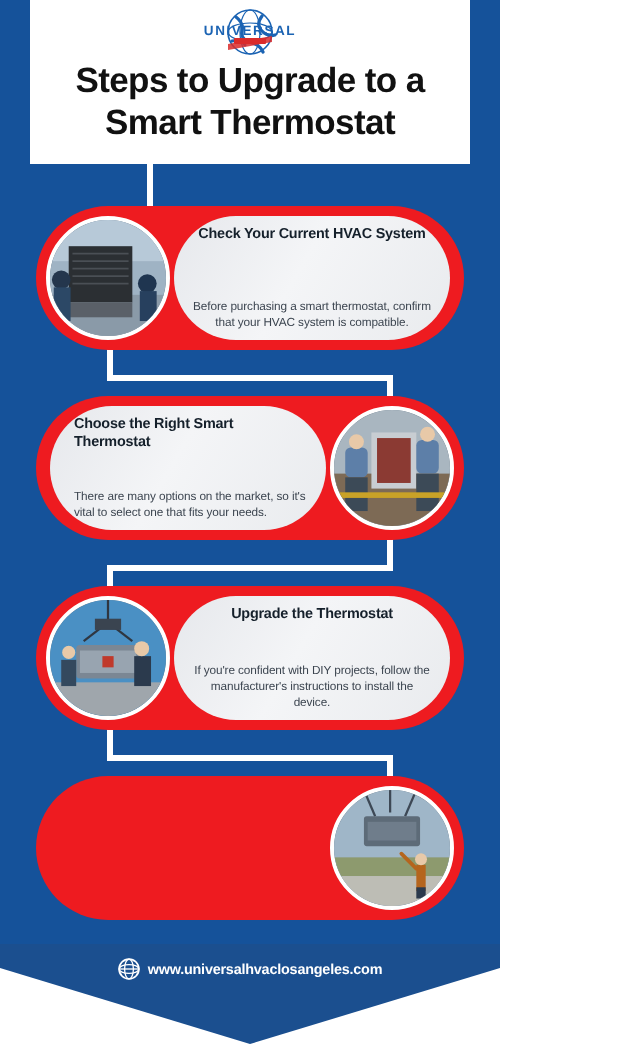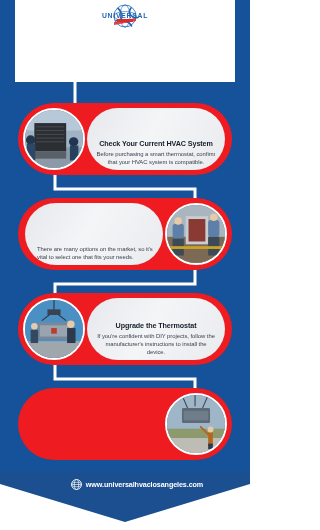--- a/index.html
+++ b/index.html
@@ -94,21 +94,21 @@
 
   .step-bubble {
     flex: 1;
     height: 62px;
     background: #eef0f2;
     border-radius: 31px;
     margin: 0 2px;
     display: flex;
     flex-direction: column;
     align-items: center;
-    justify-content: flex-end;
+    justify-content: space-between;
     box-sizing: border-box;
     padding: 4px 9px;
     background-image: linear-gradient(120deg, #e6e8ec 0%, #f4f5f7 45%, #e9ebee 100%);
   }
   .step-title {
     font-size: 7.2px;
     line-height: 9px;
     font-weight: bold;
     color: #15202b;
     text-align: center;
@@ -144,21 +144,20 @@
   }
   .footer-inner {
     position: absolute;
     left: 0;
     top: 7px;
     width: 250px;
     display: flex;
     align-items: center;
     justify-content: center;
     gap: 4px;
-    padding-left: 12px;
   }
   .globe-icon { width: 11px; height: 11px; display: block; }
   .footer-url {
     font-size: 7.2px;
     font-weight: bold;
     color: #ffffff;
     letter-spacing: -0.1px;
   }
 </style>
 </head>
@@ -175,20 +174,21 @@
           <ellipse cx="74" cy="24" rx="10" ry="22" fill="none" stroke="#1b63b3" stroke-width="1.2"></ellipse>
           <path d="M60 9 q8 6 6 14 q-2 9 10 12 q8 2 11 9" fill="none" stroke="#1b63b3" stroke-width="3.2" stroke-linecap="round"></path>
           <path d="M86 8 q-6 8 -1 14 q6 7 14 5" fill="none" stroke="#1b63b3" stroke-width="3.2" stroke-linecap="round"></path>
           <path d="M56 33 q9 -2 13 4" fill="none" stroke="#1b63b3" stroke-width="3" stroke-linecap="round"></path>
         </g>
         <text x="74" y="27" text-anchor="middle" font-family="Liberation Sans, sans-serif" font-size="13.5" font-weight="bold" letter-spacing="1.6" fill="#1b63b3">UNIVERSAL</text>
         <rect x="58" y="30" width="32" height="6" rx="1" fill="#d92b2b"></rect>
         <path d="M52 36 L96 28 L96 34 L52 42 Z" fill="#d92b2b" opacity="0.85"></path>
       </svg>
     </div>
+    <h1 class="poster-title">Steps to Upgrade to a Smart Thermostat</h1>
   </div>
 
   <svg class="connectors" viewBox="0 0 250 530" xmlns="http://www.w3.org/2000/svg">
 
     <path d="M75 82 L75 112" stroke="#ffffff" stroke-width="3" fill="none"></path>
 
     <path d="M55 170 L55 189 L195 189 L195 213" stroke="#ffffff" stroke-width="3" fill="none"></path>
 
     <path d="M195 265 L195 284 L55 284 L55 308" stroke="#ffffff" stroke-width="3" fill="none"></path>
 
@@ -238,20 +238,21 @@
             <circle cx="50" cy="13" r="4"></circle>
         </g>
         <g fill="#3c4a57">
           <rect x="6" y="36" width="12" height="18"></rect>
           <rect x="44" y="34" width="12" height="20"></rect>
         </g>
         <rect x="0" y="44" width="62" height="3" fill="#c9a227"></rect>
       </svg>
     </div>
     <div class="step-bubble">
+      <div class="step-title">Choose the Right Smart Thermostat</div>
       <div class="step-desc">There are many options on the market, so it's vital to select one that fits your needs.</div>
     </div>
   </div>
 
   <div class="step img-left" style="top:293px;">
     <div class="step-photo">
       <svg viewBox="0 0 62 62" xmlns="http://www.w3.org/2000/svg" aria-hidden="true">
         <rect width="62" height="62" fill="#4a90c4"></rect>
         <rect y="44" width="62" height="18" fill="#9fa6ac"></rect>
         <g stroke="#2f3640" stroke-width="1.2" fill="none">

